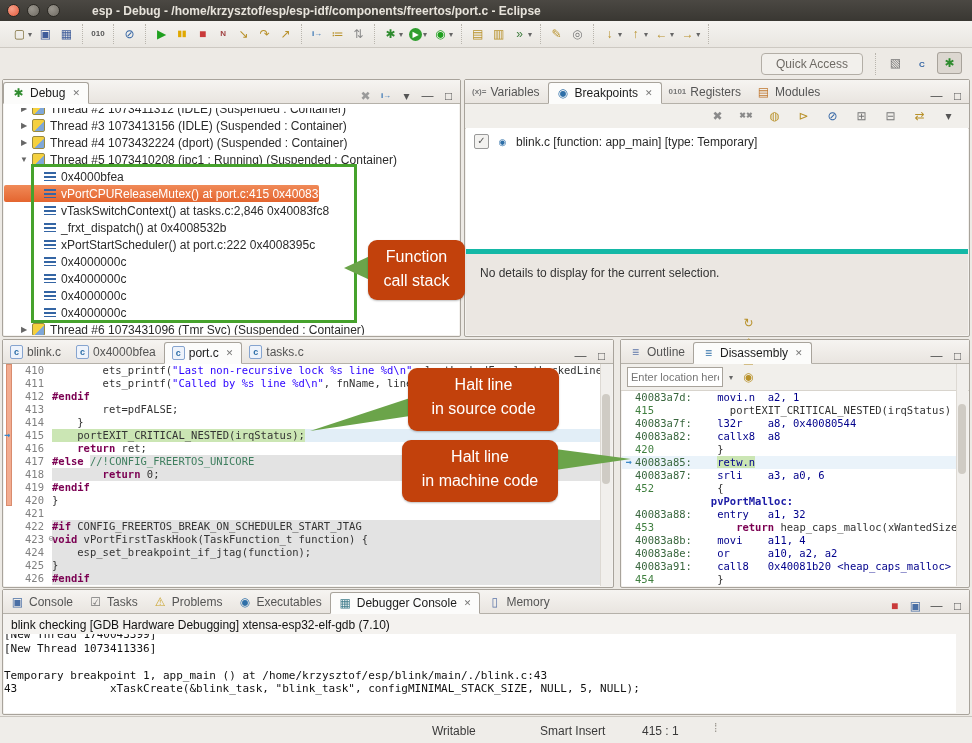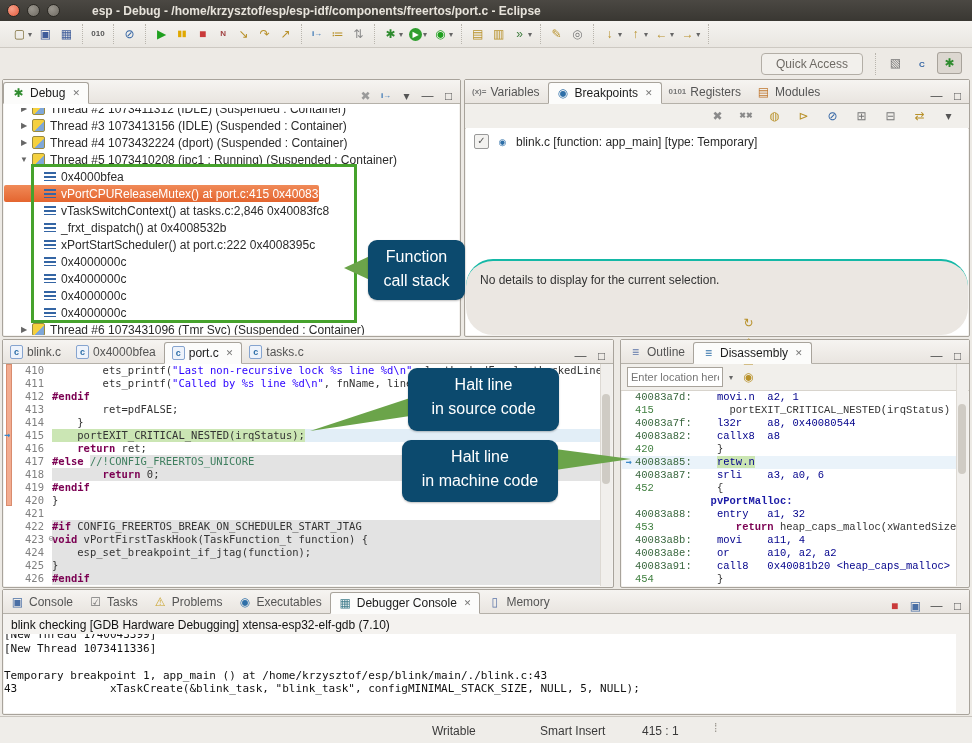--- a/index.html
+++ b/index.html
@@ -46,22 +46,22 @@
          background:repeating-linear-gradient(#3465A4 0 2px,transparent 2px 4px);}
   .trow.clip{height:9px;overflow:hidden;}
   .trow.clip>*{transform:translateY(-4px);}
   .trow.sel{background:linear-gradient(#f08a58,#e4652f);color:#fff;width:315px;border-radius:2px;}
   .greenbox{position:absolute;border:3px solid #46a22c;pointer-events:none;z-index:5;}
   
   .bptoolbar{height:24px;display:flex;align-items:center;justify-content:flex-end;gap:8px;padding-right:10px;border-bottom:1px solid #d8d4cd;background:#f1efeb;}
   .bpbody{position:absolute;left:1px;top:48px;right:1px;bottom:1px;background:#fff;}
   .bprow{display:flex;align-items:center;gap:6px;padding:6px 8px;font-size:12px;color:#2b2b2b;}
   .chk{width:13px;height:13px;border:1px solid #999;background:#f3f2f0;border-radius:2px;font-size:10px;line-height:12px;text-align:center;color:#555;}
-  .bpdetails{position:absolute;left:0;right:0;bottom:0;height:76px;background:#ebe7e2;border-top:2px solid #14b8a6;
-             font-size:12px;color:#333;padding:12px 14px;box-sizing:border-box;border-radius:27px;}
+  .bpdetails{position:absolute;left:0;right:0;bottom:0;height:86px;background:#ebe7e2;border-top:5px solid #14b8a6;
+             font-size:12px;color:#333;padding:12px 14px;box-sizing:border-box;}
   
   .edbody{position:absolute;left:1px;top:24px;right:1px;bottom:1px;background:#fff;overflow:hidden;
           font-family:"DejaVu Sans Mono",monospace;font-size:10.5px;}
   .eline{height:13px;display:flex;white-space:pre;}
   .estrip{width:10px;flex:0 0 auto;position:relative;}
   .enum{width:30px;flex:0 0 auto;text-align:right;color:#808080;padding-right:8px;position:relative;}
   .ecode{display:flex;flex:1;min-width:0;overflow:hidden;}
   .ecode span{white-space:pre;}
   .k{color:#7b0052;font-weight:bold;}
   .s{color:#2a00ff;}
@@ -76,39 +76,39 @@
   .fold{position:absolute;right:-2px;top:0;color:#888;font-size:9px;}
   .vscroll{position:absolute;top:24px;right:1px;width:11px;bottom:1px;background:#f1efec;border-left:1px solid #ddd9d3;}
   .vthumb{position:absolute;left:1px;width:8px;background:#cfcbc4;border-radius:4px;}
   
   .dtoolbar{height:26px;display:flex;align-items:center;gap:5px;padding:0 6px;border-bottom:1px solid #d8d4cd;background:#f1efeb;}
   .locinput{width:88px;height:16px;border:1px solid #a8a39b;font-size:11px;padding:1px 3px;color:#333;background:#fff;}
   .dbody{position:absolute;left:1px;top:51px;right:1px;bottom:1px;background:#fff;overflow:hidden;
          font-family:"DejaVu Sans Mono",monospace;font-size:10.5px;}
   .dline{height:13px;display:flex;white-space:pre;}
   .dgut{width:13px;flex:0 0 auto;color:#3a87c8;font-size:10px;font-weight:bold;text-align:center;}
-  .dcode{flex:1;overflow:hidden;white-space:pre;font-family:Liberation Mono, monospace;}
+  .dcode{flex:1;overflow:hidden;white-space:pre;}
   .a{color:#38663d;}
   .n{color:#3f7f3f;}
   .o{color:#00008b;}
   .l{color:#1a1aa6;font-weight:bold;}
   .ohl{background:#cbe6b4;color:#00008b;}
   .dline.rowbg{background:#eaf3fa;}
   
   .conhdr{padding:4px 8px 2px 8px;font-size:12px;color:#111;background:#f4f2ef;}
   .conbody{position:absolute;left:1px;top:44px;right:13px;bottom:1px;background:#fff;overflow:hidden;
            font-family:"DejaVu Sans Mono",monospace;font-size:11px;color:#111;}
   .conline{height:13.5px;white-space:pre;}
   .conline:first-child{margin-top:-6px;}
   
   .statusbar{left:0;top:716px;width:972px;height:27px;background:#efede9;border-top:1px solid #c8c4bd;font-size:12px;color:#3a3a3a;}
   .statusbar span{position:absolute;top:7px;}
   .grip{color:#9a968e;letter-spacing:1px;}
   
-  .callout{position:absolute;background:#0c4a6e;border-radius:9px;color:#fff;text-align:center;
+  .callout{position:absolute;background:#c2410c;border-radius:9px;color:#fff;text-align:center;
            font-size:16px;line-height:1.5;padding-top:5px;box-sizing:border-box;z-index:60;
            box-shadow:0 1px 2px rgba(0,0,0,.25);}
   .ctail{position:absolute;z-index:59;}
 </style>
 </head>
 <body>
 
 <div class="abs titlebar">
   <div class="winbtn close"></div>
   <div class="winbtn min"></div>

